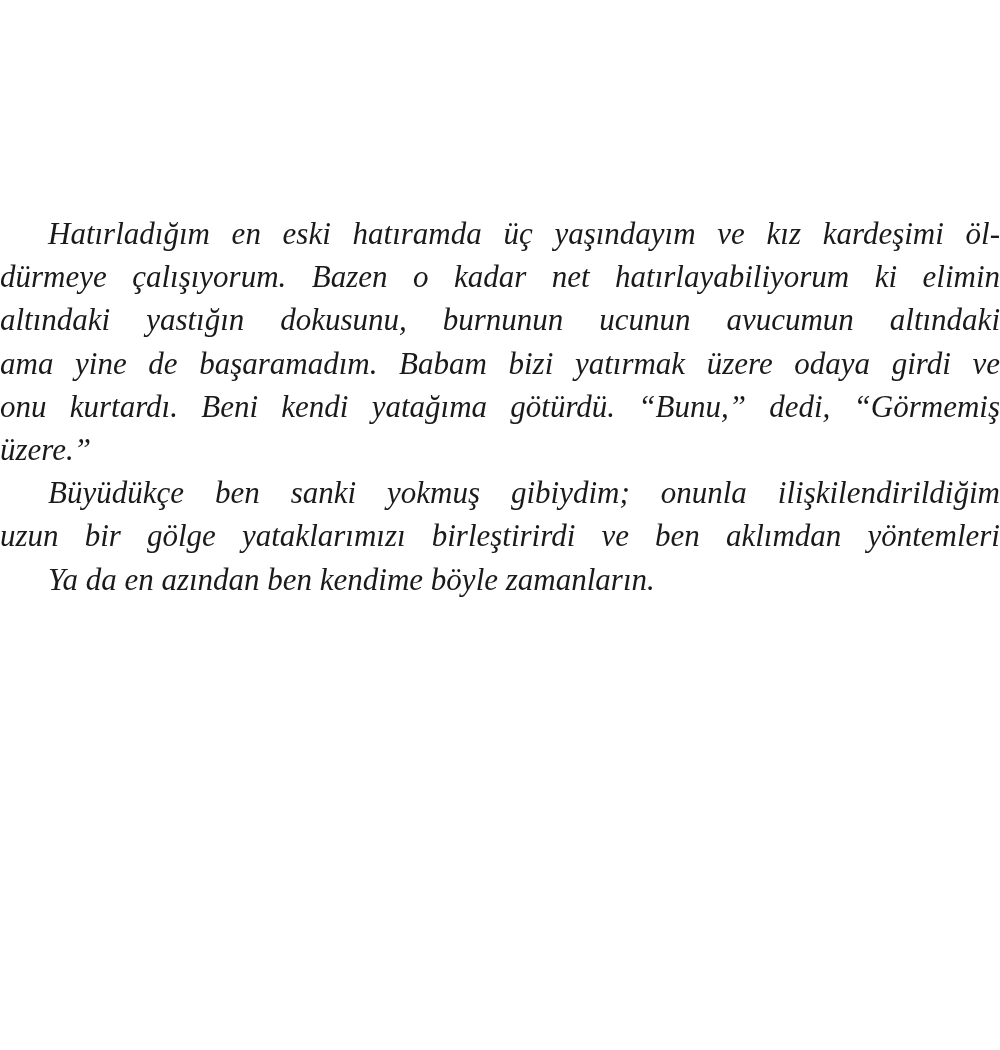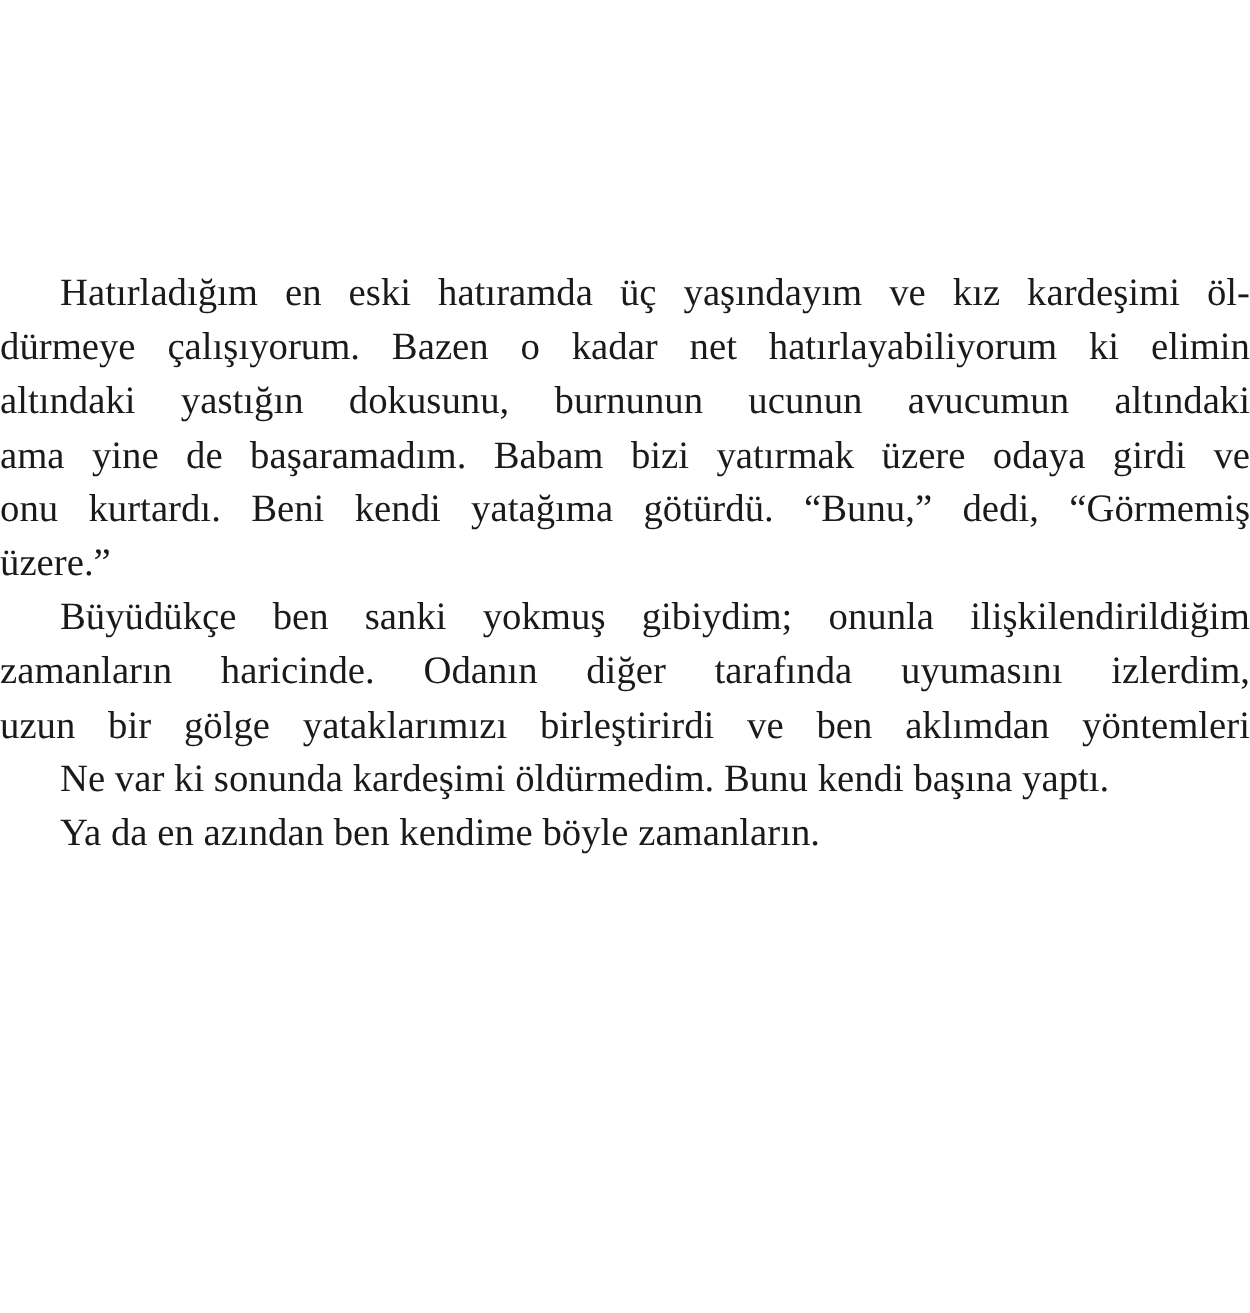--- a/index.html
+++ b/index.html
@@ -21,20 +21,21 @@
     height: 1050px;
     background: #ffffff;
   }
   .text-block {
     position: absolute;
     left: 0;
     top: 212px;
     width: 1000px;
     color: #1a1a1a;
     font-family: "Liberation Serif", "DejaVu Serif", serif;
+    font-style: italic;
     font-size: 31px;
     line-height: 43.2px;
   }
   .line {
     display: block;
     white-space: nowrap;
     height: 43.2px;
     width: 1000px;
     text-align: justify;
     text-align-last: justify;
@@ -59,26 +60,22 @@
       <span class="line indent">Hatırladığım en eski hatıramda üç yaşındayım ve kız kardeşimi öl-</span>
       <span class="line">dürmeye çalışıyorum. Bazen o kadar net hatırlayabiliyorum ki elimin</span>
       <span class="line">altındaki yastığın dokusunu, burnunun ucunun avucumun altındaki</span>
       <span class="line">ama yine de başaramadım. Babam bizi yatırmak üzere odaya girdi ve</span>
       <span class="line">onu kurtardı. Beni kendi yatağıma götürdü. “Bunu,” dedi, “Görmemiş</span>
       <span class="line last">üzere.”</span>
     </div>
 
     <div>
       <span class="line indent">Büyüdükçe ben sanki yokmuş gibiydim; onunla ilişkilendirildiğim</span>
-      <span class="line">zamanların haricinde. Odanın diğer tarafında uyumasını izlerdim,</span>
       <span class="line">uzun bir gölge yataklarımızı birleştirirdi ve ben aklımdan yöntemleri</span>
     </div>
 
-    <div>
-      <span class="line indent last">Ne var ki sonunda kardeşimi öldürmedim. Bunu kendi başına yaptı.</span>
-    </div>
 
     <div>
       <span class="line indent last">Ya da en azından ben kendime böyle zamanların.</span>
     </div>
 
   </div>
 </div>
 
 </body></html>

